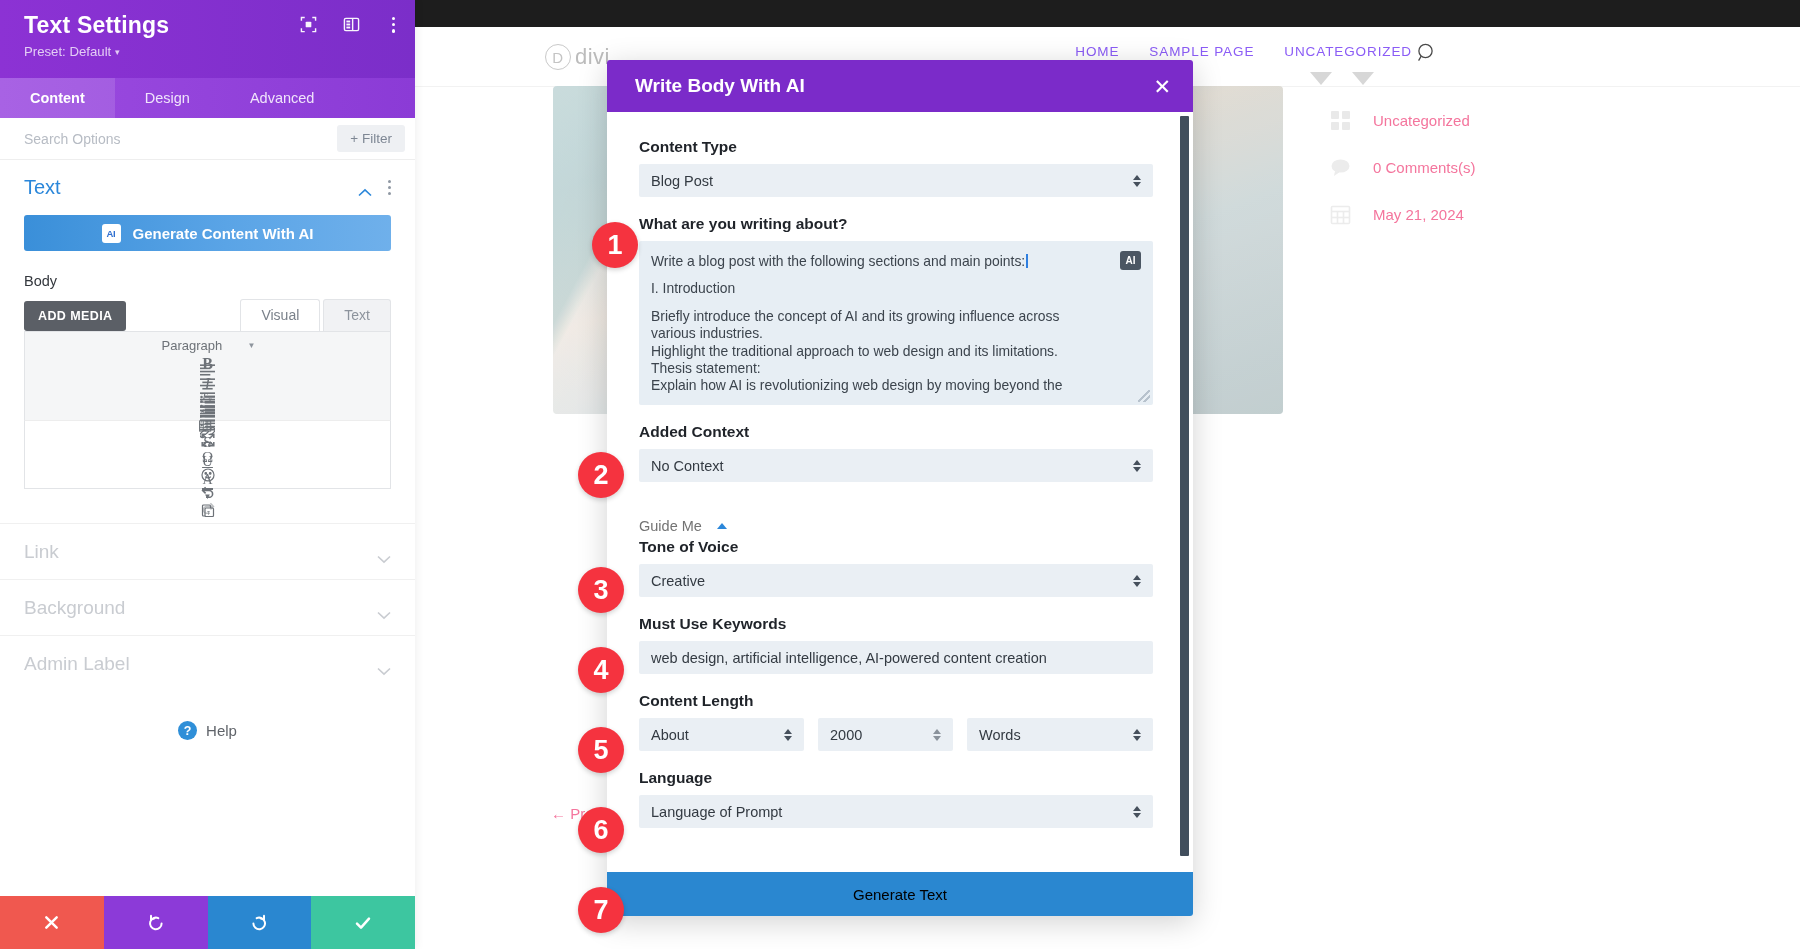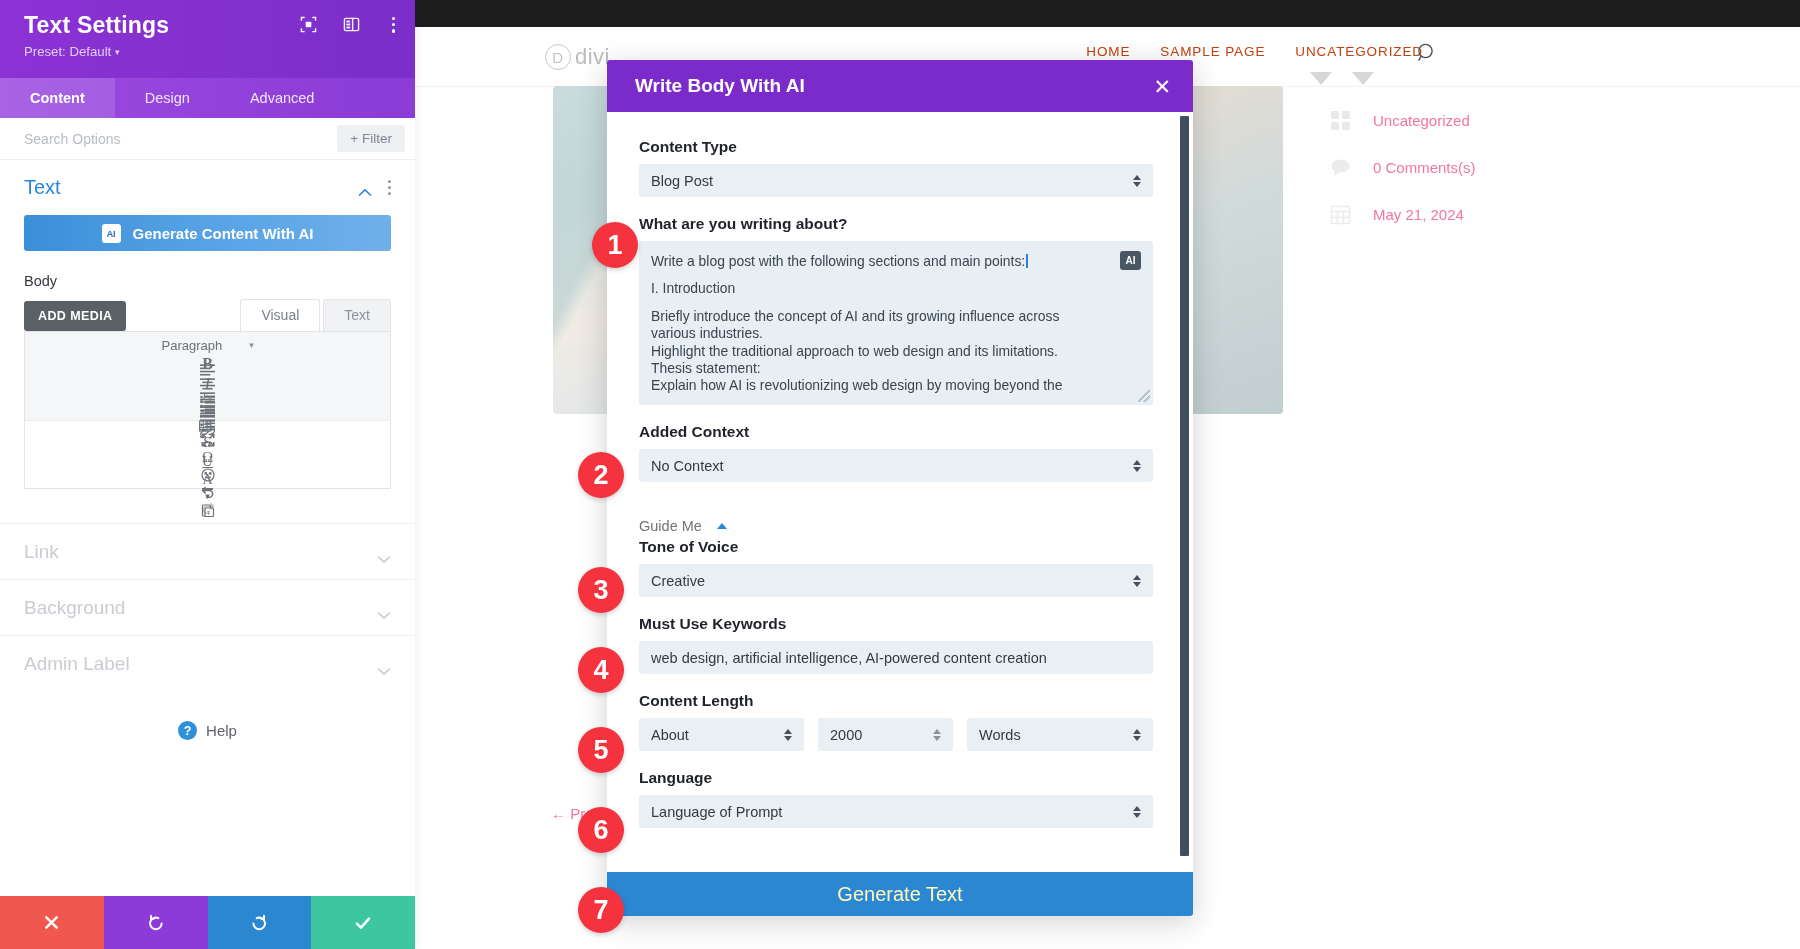--- a/index.html
+++ b/index.html
@@ -27,23 +27,23 @@
     position: absolute; left: 545px; top: 44px;
     display: flex; align-items: center; gap: 4px;
     color: #bcbcbc; font-size: 22px; letter-spacing: .5px;
   }
   .divi-logo .ring {
     width: 26px; height: 26px; border: 1.6px solid #c9c9c9; border-radius: 50%;
     display: inline-flex; align-items: center; justify-content: center;
     font-size: 15px; color: #c4c4c4;
   }
   .main-nav {
-    position: absolute; right: 377px; top: 44px;
+    position: absolute; right: 388px; top: 44px;
     display: flex; align-items: center; gap: 30px;
-    font-size: 13.5px; letter-spacing: .9px; color: #c2410c;
+    font-size: 13.5px; letter-spacing: .9px; color: #8b5cf6;
   }
   .main-nav span { white-space: nowrap; }
   .nav-search {
     position: absolute; right: 362px; top: 42px;
     width: 22px; height: 22px;
   }
   .nav-search svg { display: block; }
 
   
   .feat-img {
@@ -279,23 +279,23 @@
     display:flex; align-items:center; padding: 0 12px;
     font-size: 14.5px; color: #333a42;
   }
 
   .len-row { display: flex; gap: 14px; }
   .len-row .select { flex: 1; }
   .len-row .select.num { flex: 0 0 135px; }
   .len-row .select.unit { flex: 0 0 186px; }
 
   .gen-btn {
-    height: 44px; background: #2a87d0; color: #fef9c3;
+    height: 44px; background: #2a87d0; color: #000000;
     display:flex; align-items:center; justify-content:center;
-    font-size: 20px; flex: none; border-radius: 0 0 3px 3px;
+    font-size: 15px; flex: none; border-radius: 0 0 3px 3px;
   }
 
   
   .step {
     position: absolute; width: 46px; height: 46px; border-radius: 50%;
     background: #F5333F; color: #fff; z-index: 80;
     display: flex; align-items: center; justify-content: center;
     font-size: 27px; font-weight: bold;
     box-shadow: 0 2px 5px rgba(0,0,0,.18);
   }

